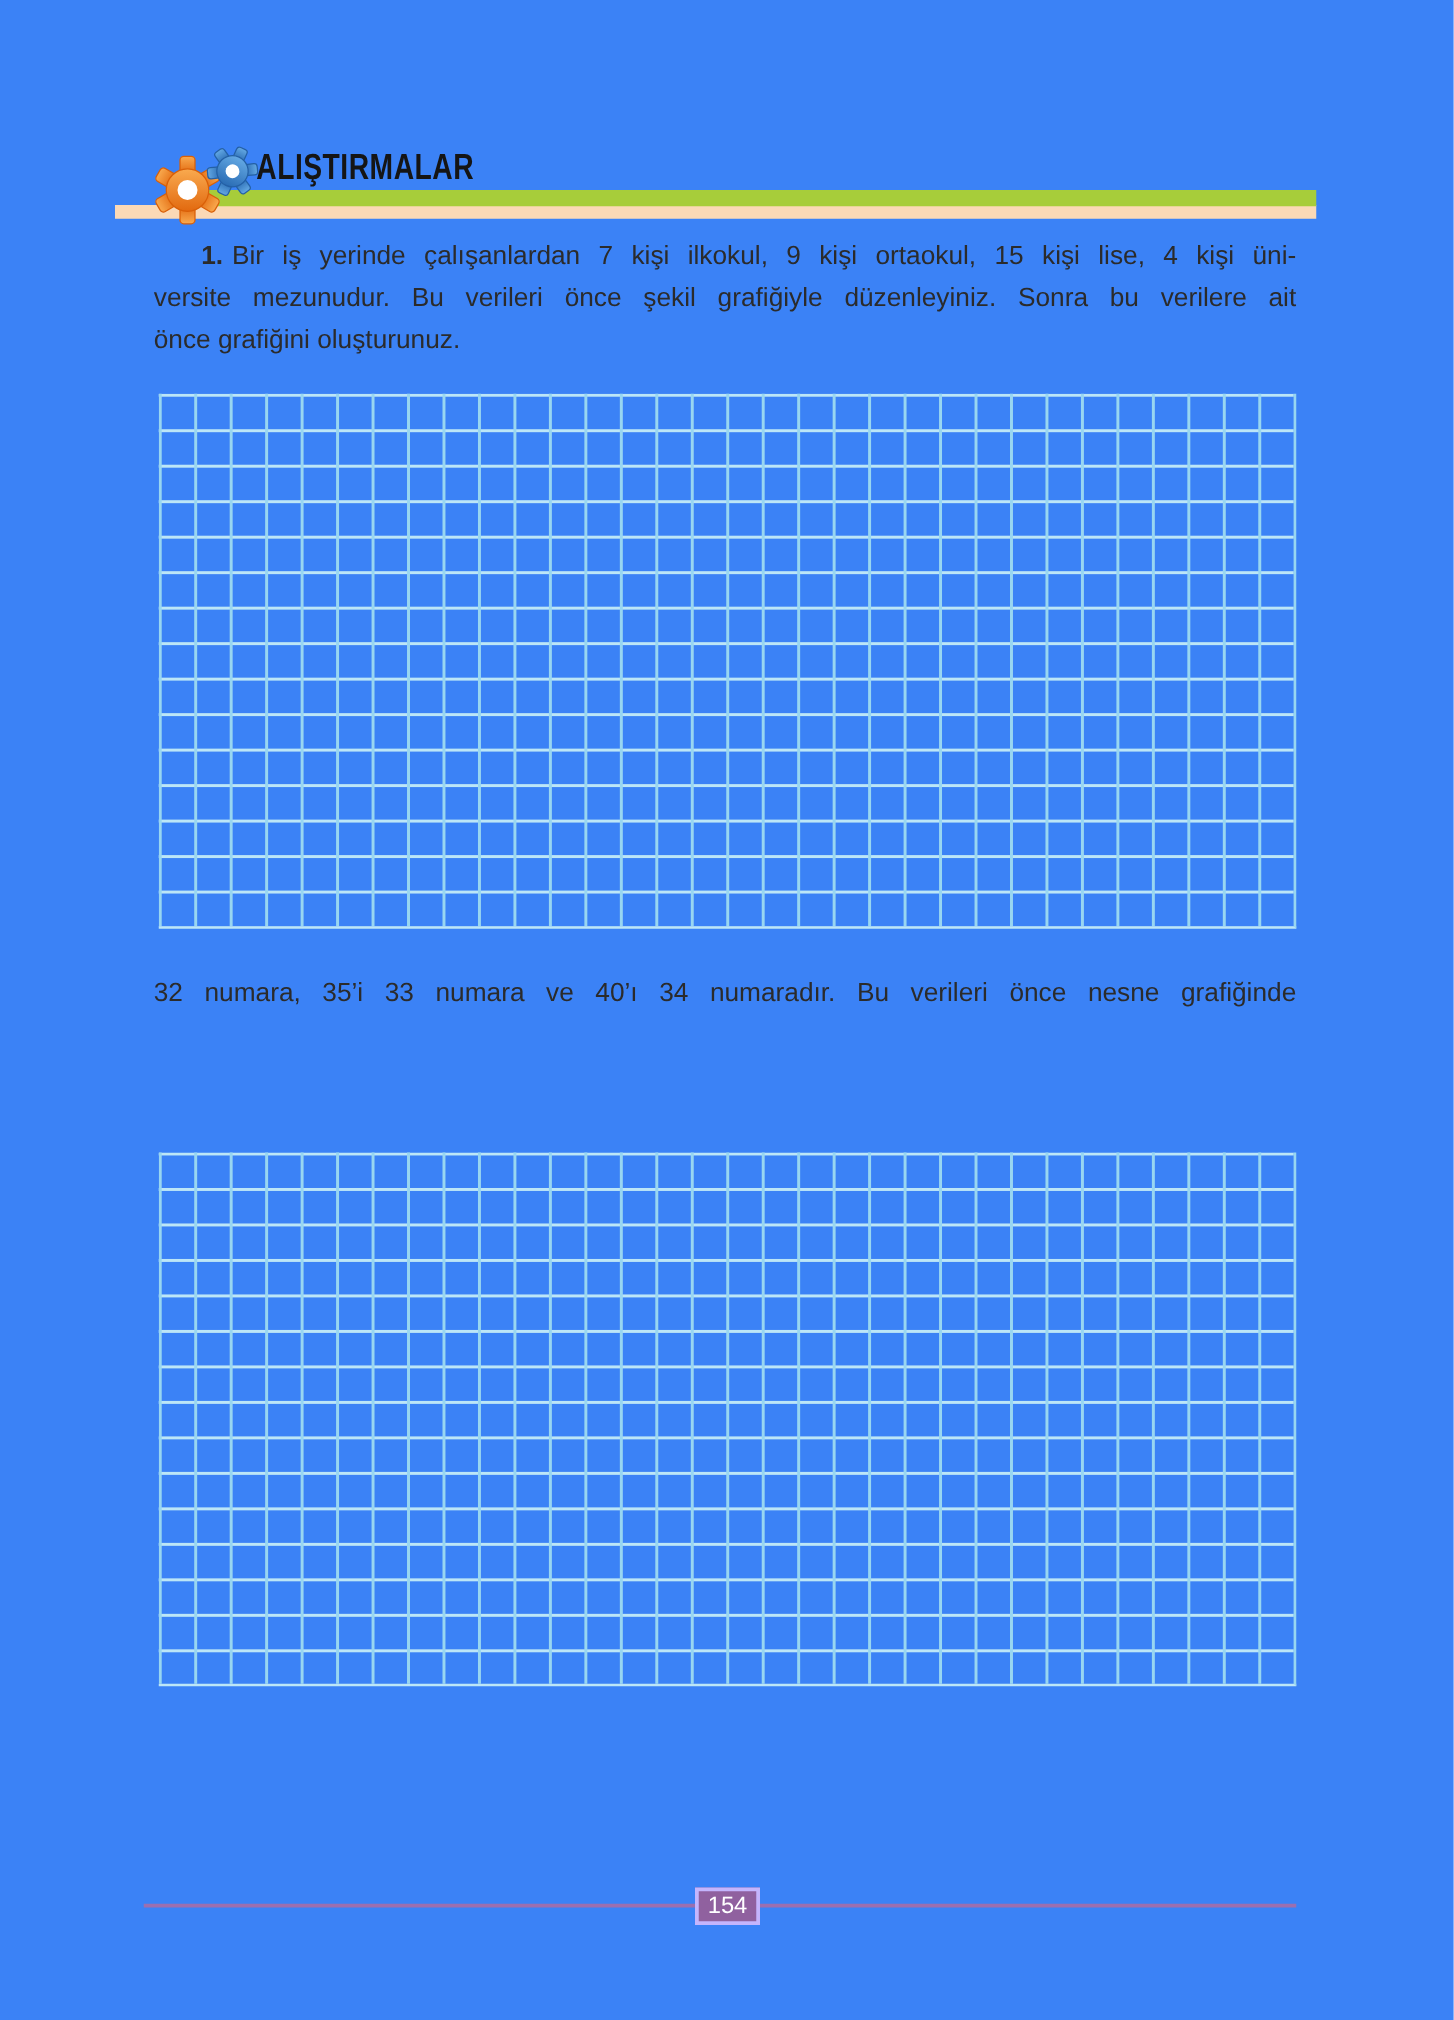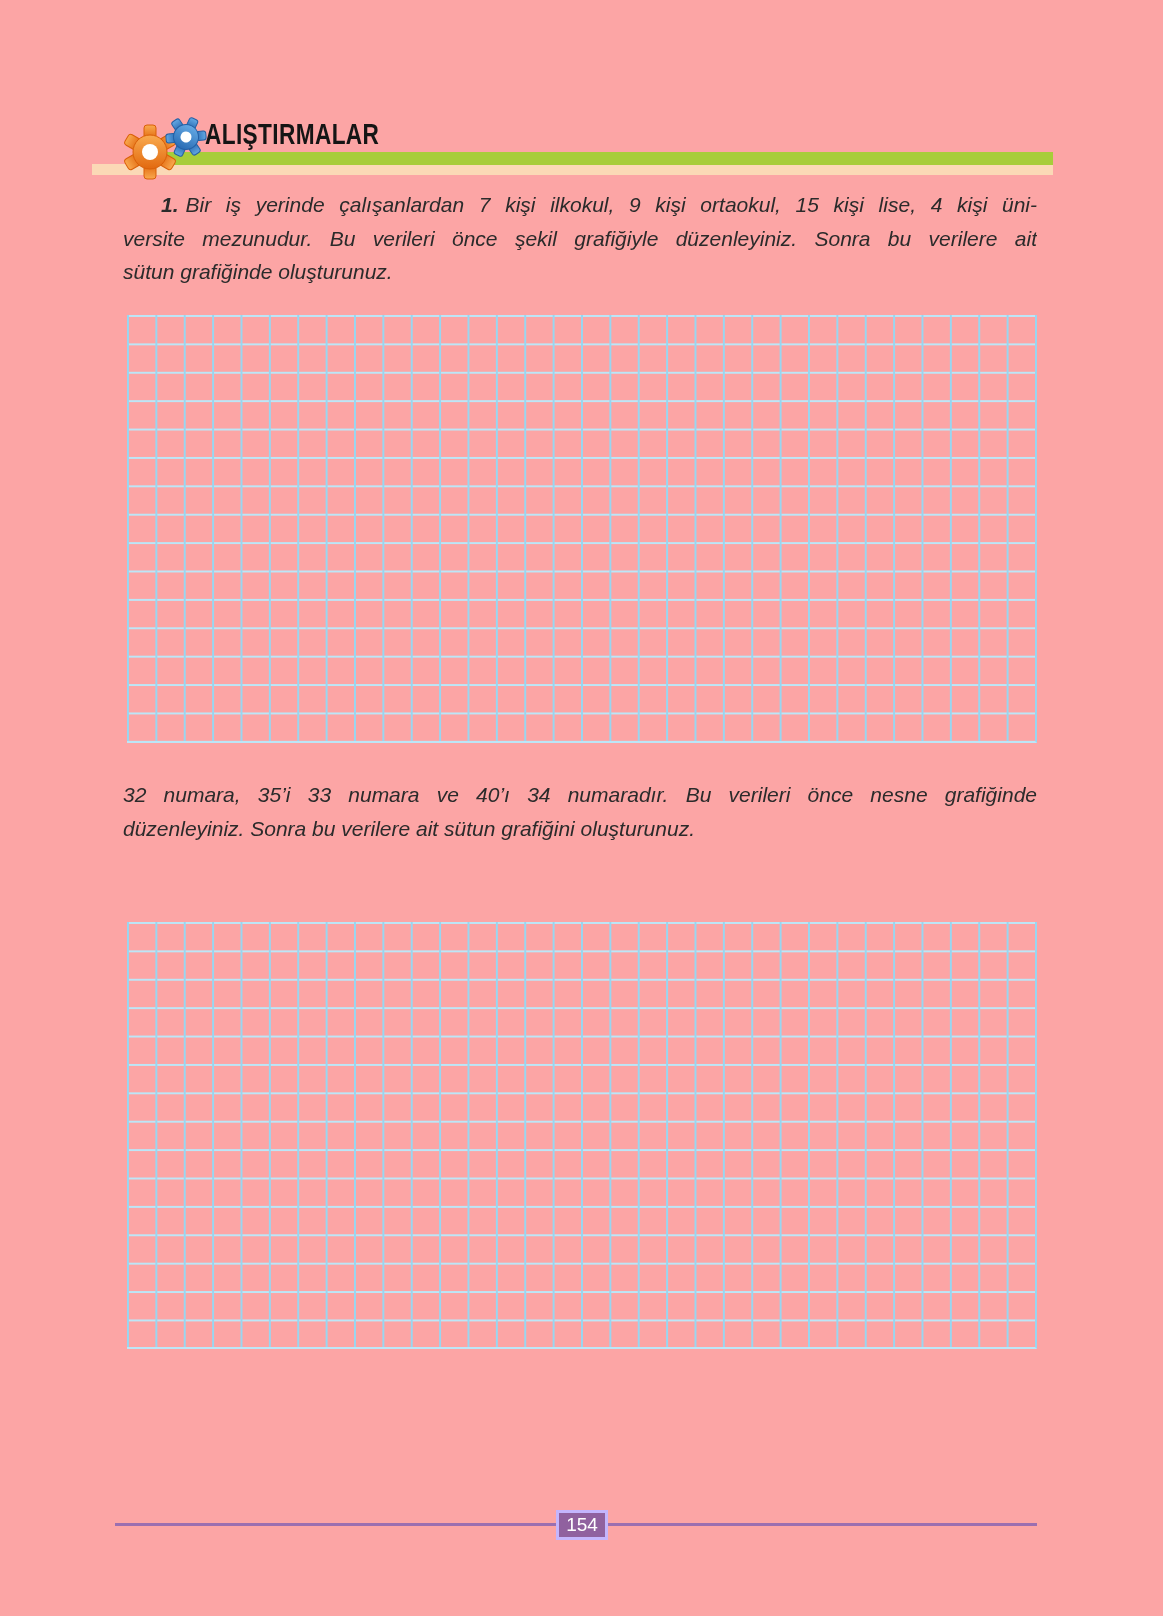--- a/index.html
+++ b/index.html
@@ -1,19 +1,19 @@
 <!DOCTYPE html>
 <html><head>
 <meta charset="utf-8">
 <style>
   html,body{margin:0;padding:0;background:#ffffff;}
   .page{
     position:relative;
     width:1163px;height:1616px;
-    background:#fca5a5;
+    background:#3b82f6;
     font-family:"Liberation Sans", sans-serif;
     overflow:hidden;
   }
 
   
   .hdr-peach-bar{
     position:absolute;left:92px;top:164px;width:961px;height:11px;
     background:#fbd9b6;
   }
   .hdr-green-bar{
@@ -35,21 +35,21 @@
     position:absolute;left:123px;width:914px;
     font-size:21px;line-height:33.5px;color:#2b2b2b;
   }
   .ex1{top:188px;}
   .ex2{top:778px;}
   .ex-line{
     text-align:justify;
     -moz-text-align-last:justify;
     text-align-last:justify;
     white-space:normal;
-    height:33.5px;overflow:hidden;font-style:italic;
+    height:33.5px;overflow:hidden;
   }
   .ex-line.first{padding-left:38px;width:876px;}
   .ex-line.last{
     text-align:left;
     -moz-text-align-last:left;
     text-align-last:left;
   }
   .ex-num{font-weight:bold;margin-right:7px;}
 
   
@@ -127,28 +127,27 @@
       </g>
       <circle r="5.5" fill="#ffffff"></circle>
     </g>
   </svg>
 
   <div class="hdr-title">ALIŞTIRMALAR</div>
 
   <div class="exercise ex1">
     <div class="ex-line first"><span class="ex-num">1.</span><span>Bir iş yerinde çalışanlardan 7 kişi ilkokul, 9 kişi ortaokul, 15 kişi lise, 4 kişi üni-</span></div>
     <div class="ex-line">versite mezunudur. Bu verileri önce şekil grafiğiyle düzenleyiniz. Sonra bu verilere ait</div>
-    <div class="ex-line last">sütun grafiğinde oluşturunuz.</div>
+    <div class="ex-line last">önce grafiğini oluşturunuz.</div>
   </div>
 
   <div class="grid grid1"></div>
 
   <div class="exercise ex2">
     <div class="ex-line">32 numara, 35’i 33 numara ve 40’ı 34 numaradır. Bu verileri önce nesne grafiğinde</div>
-    <div class="ex-line last">düzenleyiniz. Sonra bu verilere ait sütun grafiğini oluşturunuz.</div>
   </div>
 
   <div class="grid grid2"></div>
 
   <div class="footer-line"></div>
   <div class="page-badge">154</div>
 
 </div>
 
 </body></html>

